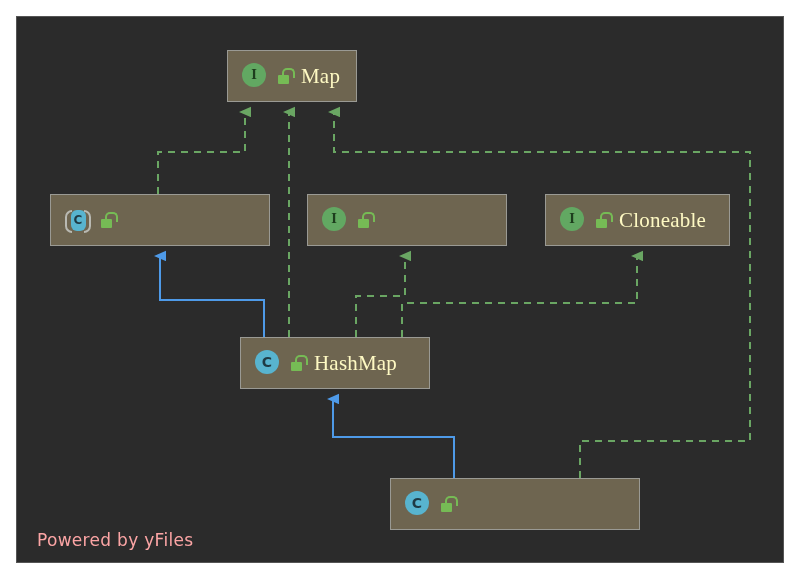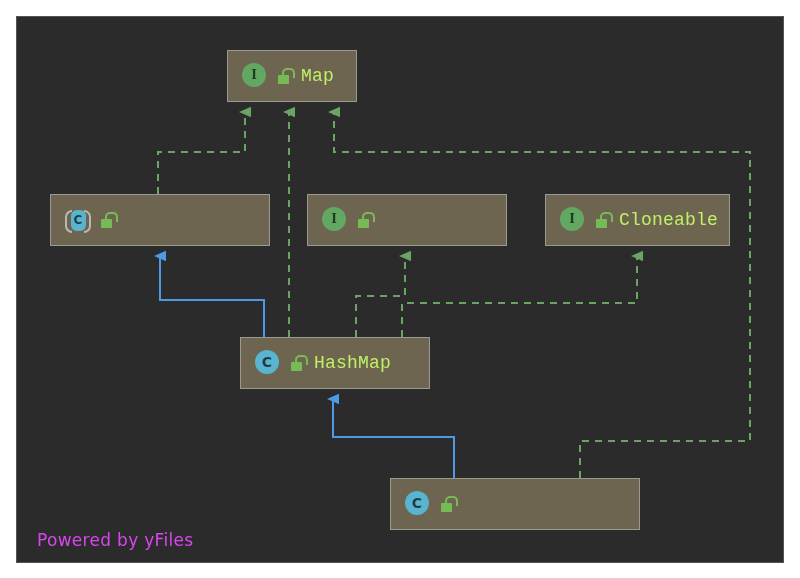--- a/index.html
+++ b/index.html
@@ -5,43 +5,43 @@
 <style>
   html,body{margin:0;padding:0;background:#ffffff;}
   body{width:800px;height:578px;overflow:hidden;font-family:"DejaVu Sans",sans-serif;}
   #stage{position:relative;width:800px;height:578px;background:#ffffff;}
   #canvas{position:absolute;left:16px;top:16px;width:768px;height:547px;
           background:#2b2b2b;border:1px solid #555555;box-sizing:border-box;}
   #edges{position:absolute;left:0;top:0;width:800px;height:578px;pointer-events:none;}
   .node{position:absolute;box-sizing:border-box;background:#6e6550;
         border:1px solid #9a9a94;display:flex;align-items:center;
         padding-left:14px;gap:9px;}
-  .node .label{color:#bef264;font-size:18px;letter-spacing:.2px;
-        font-family:Liberation Mono, monospace;white-space:nowrap;}
+  .node .label{color:#fef9c3;font-size:21px;letter-spacing:.2px;
+        font-family:Liberation Serif, serif;white-space:nowrap;}
   .ico{position:relative;width:26px;height:26px;flex:0 0 26px;}
   .ico-iface{width:24px;height:24px;border-radius:50%;background:#62a862;
         display:flex;align-items:center;justify-content:center;
         color:#1d3d1d;font-size:12px;font-weight:bold;font-family:"DejaVu Serif",serif;}
   .ico-class{width:24px;height:24px;border-radius:50%;background:#58b4cf;
         display:flex;align-items:center;justify-content:center;
         color:#1f3a44;font-size:14px;font-weight:bold;font-family:"DejaVu Sans",sans-serif;}
   .ico-abs{position:relative;width:26px;height:24px;display:flex;align-items:center;justify-content:center;}
   .ico-abs .core{width:15px;height:21px;border-radius:6px;background:#58b4cf;
         display:flex;align-items:center;justify-content:center;
         color:#1f3a44;font-size:12px;font-weight:bold;font-family:"DejaVu Sans",sans-serif;}
   .ico-abs .br{position:absolute;top:2px;width:5px;height:19px;
         border:2px solid #b9b9b2;}
   .ico-abs .brl{left:0;border-right:none;border-radius:7px 0 0 7px;}
   .ico-abs .brr{right:0;border-left:none;border-radius:0 7px 7px 0;}
   .lock{position:relative;width:15px;height:16px;flex:0 0 15px;}
   .lock .body{position:absolute;left:1px;bottom:0;width:11px;height:9px;
         background:#76bb55;border-radius:1px;}
   .lock .shackle{position:absolute;left:5px;top:0;width:9px;height:8px;
         border:2px solid #76bb55;border-bottom:none;border-radius:5px 5px 0 0;}
-  .wm{position:absolute;color:#d946ef;font-size:17px;
+  .wm{position:absolute;color:#fca5a5;font-size:17px;
         font-family:"DejaVu Sans",sans-serif;letter-spacing:.3px;}
 </style>
 </head>
 <body>
 
 <div id="stage">
   <div id="canvas">
     <svg id="edges" viewBox="0 0 800 578" width="800" height="578" style="left:-17px;top:-17px;">
       <defs>
         <marker id="ahg" markerWidth="14" markerHeight="14" refX="5.2" refY="6" orient="auto" markerUnits="userSpaceOnUse">

